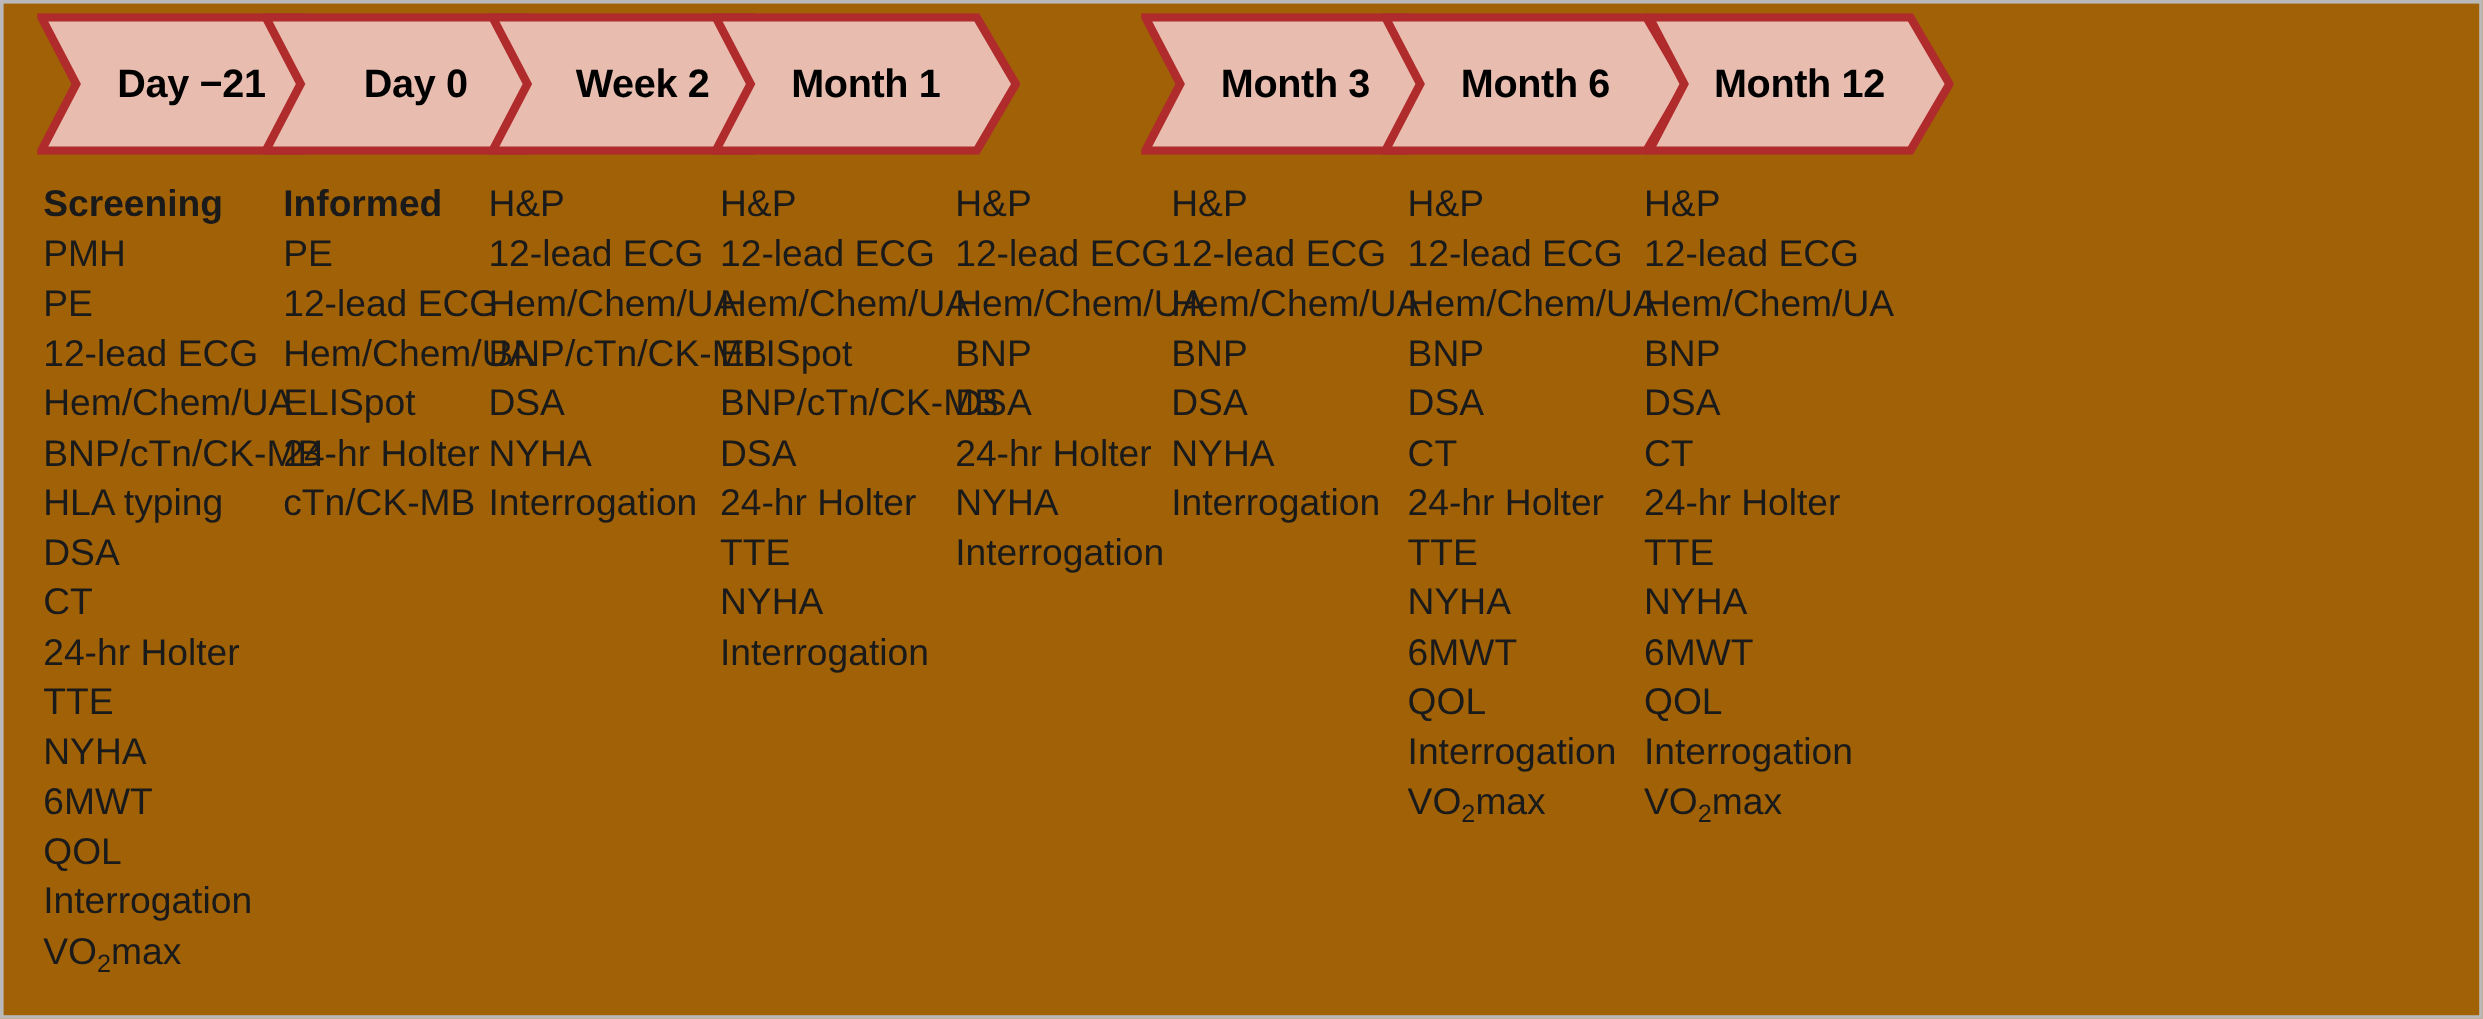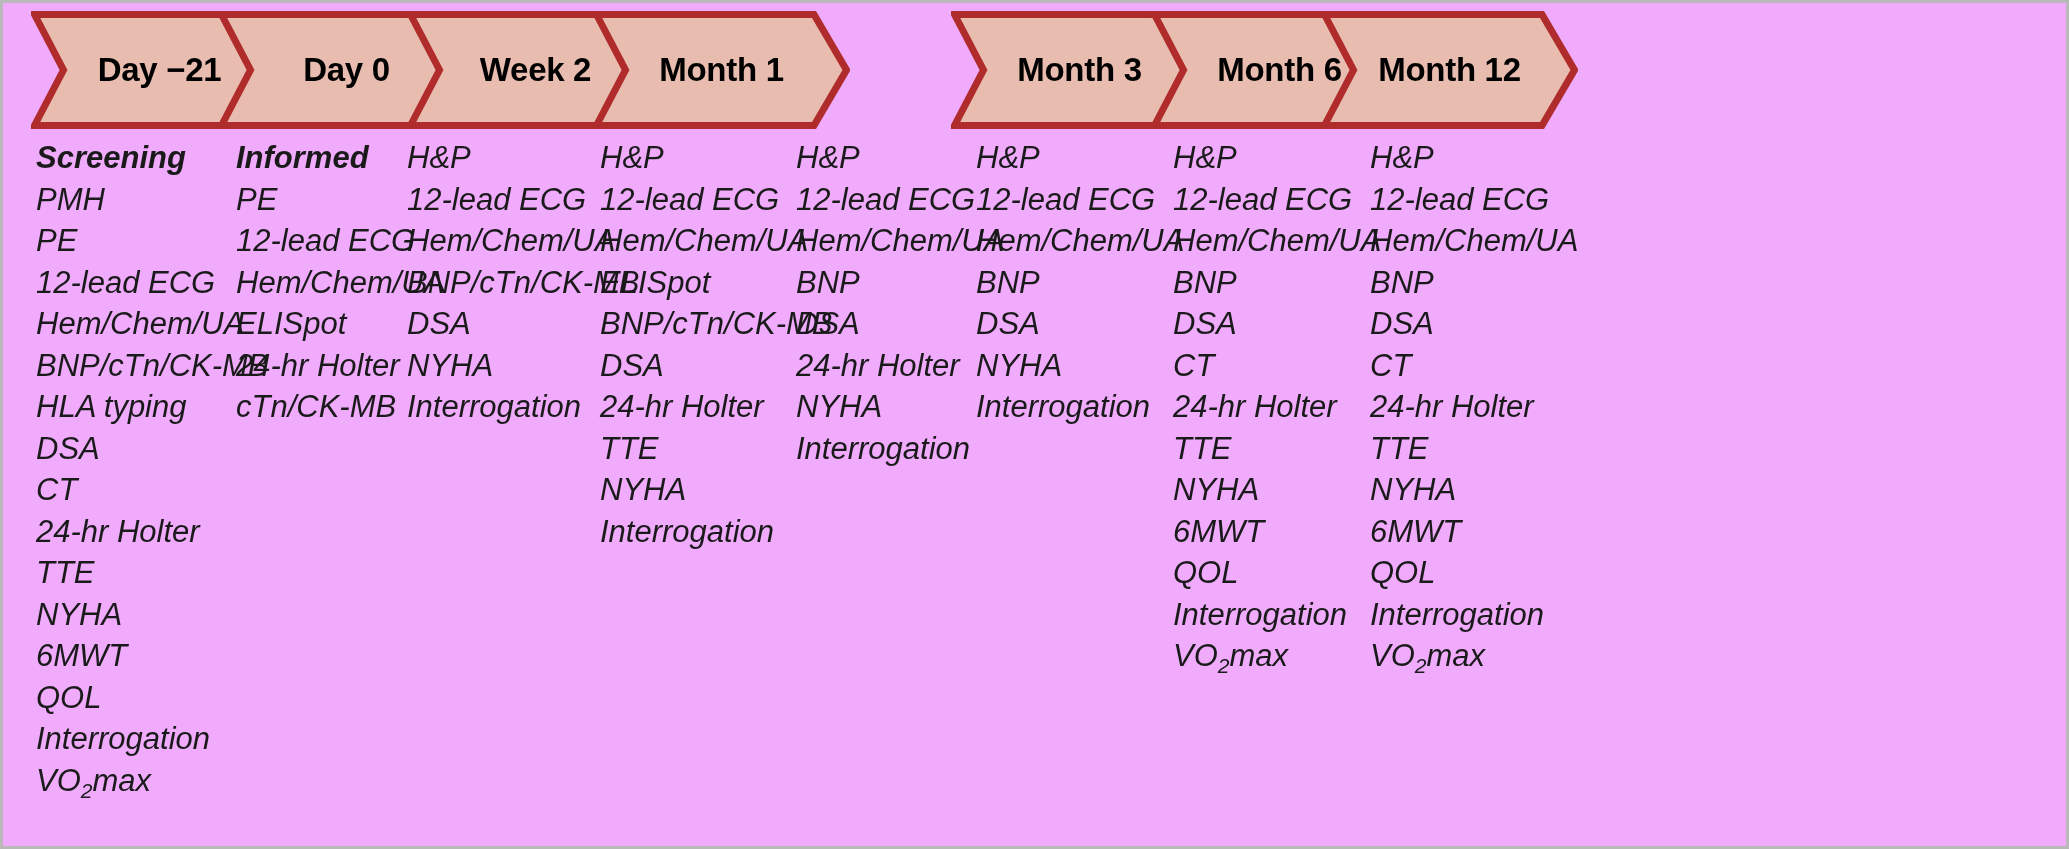--- a/index.html
+++ b/index.html
@@ -8,21 +8,21 @@
     background: #ffffff;
   }
   body {
     font-family: "Liberation Sans", sans-serif;
   }
   .figure {
     position: relative;
     width: 2069px;
     height: 849px;
     box-sizing: border-box;
-    background: #f0abfc;
+    background: #a16207;
     border: 3px solid #b9b9b9;
     overflow: hidden;
   }
   .timeline-banner {
     position: absolute;
     left: 0;
     top: 8px;
     width: 2069px;
     height: 118px;
   }
@@ -59,22 +59,21 @@
   }
   .columns {
     position: absolute;
     left: 0;
     top: 130px;
     width: 2069px;
     height: 700px;
   }
   .column {
     position: absolute;
-    top: 4px;
-    font-style: italic;
+    top: 16px;
   }
   .col-entry {
     font-size: 31px;
     line-height: 41.5px;
     color: #1a1a1a;
     white-space: nowrap;
     font-family: "Liberation Sans", sans-serif;
   }
   .col-entry.bold {
     font-weight: bold;
@@ -123,21 +122,21 @@
             <polygon points="3.5,3.5 221,3.5 253.5,59 221,114.5 3.5,114.5 32.5,59" fill="#e8bcae" stroke="#b02b2b" stroke-width="7" stroke-linejoin="miter"></polygon>
           </svg>
           <span class="chevron-label">Month 3</span>
         </div>
         <div class="chevron" style="left: 1148px; width: 257px;">
           <svg viewBox="0 0 257 118" preserveAspectRatio="none">
             <polygon points="3.5,3.5 221,3.5 253.5,59 221,114.5 3.5,114.5 32.5,59" fill="#e8bcae" stroke="#b02b2b" stroke-width="7" stroke-linejoin="miter"></polygon>
           </svg>
           <span class="chevron-label">Month 6</span>
         </div>
-        <div class="chevron" style="left: 1318px; width: 257px; align-items: center;">
+        <div class="chevron" style="left: 1368px; width: 257px; align-items: center;">
           <svg viewBox="0 0 257 118" preserveAspectRatio="none">
             <polygon points="3.5,3.5 221,3.5 253.5,59 221,114.5 3.5,114.5 32.5,59" fill="#e8bcae" stroke="#b02b2b" stroke-width="7" stroke-linejoin="miter"></polygon>
           </svg>
           <span class="chevron-label">Month 12</span>
         </div>
       </div>
   </div>
 
   <div class="columns" id="columns">
       <div class="column" style="left: 33px;">

